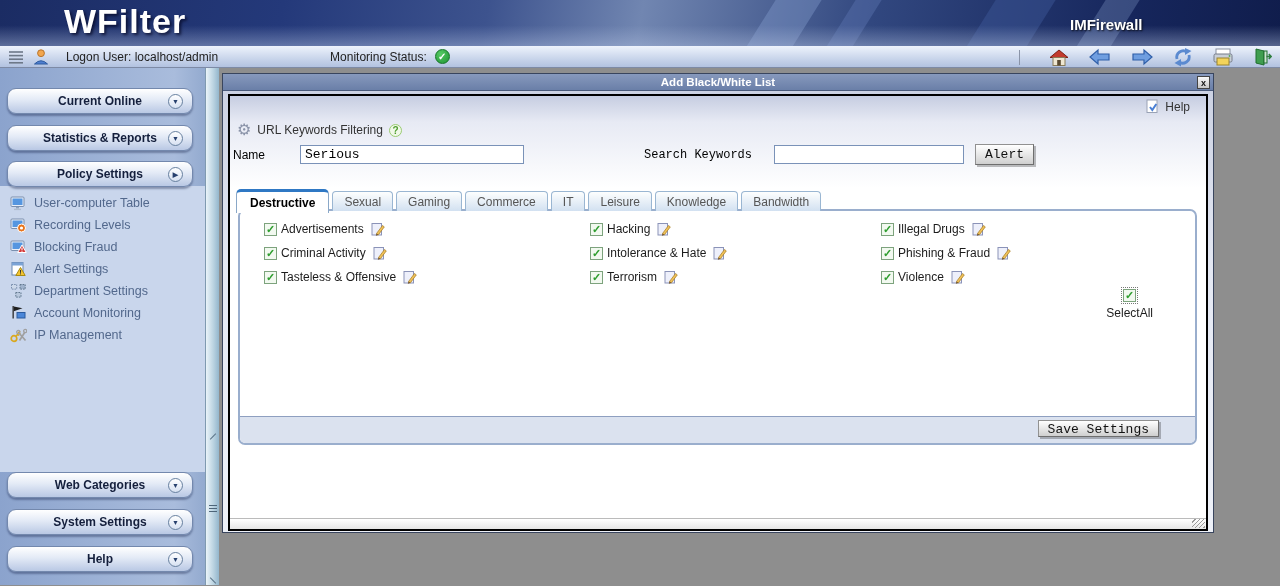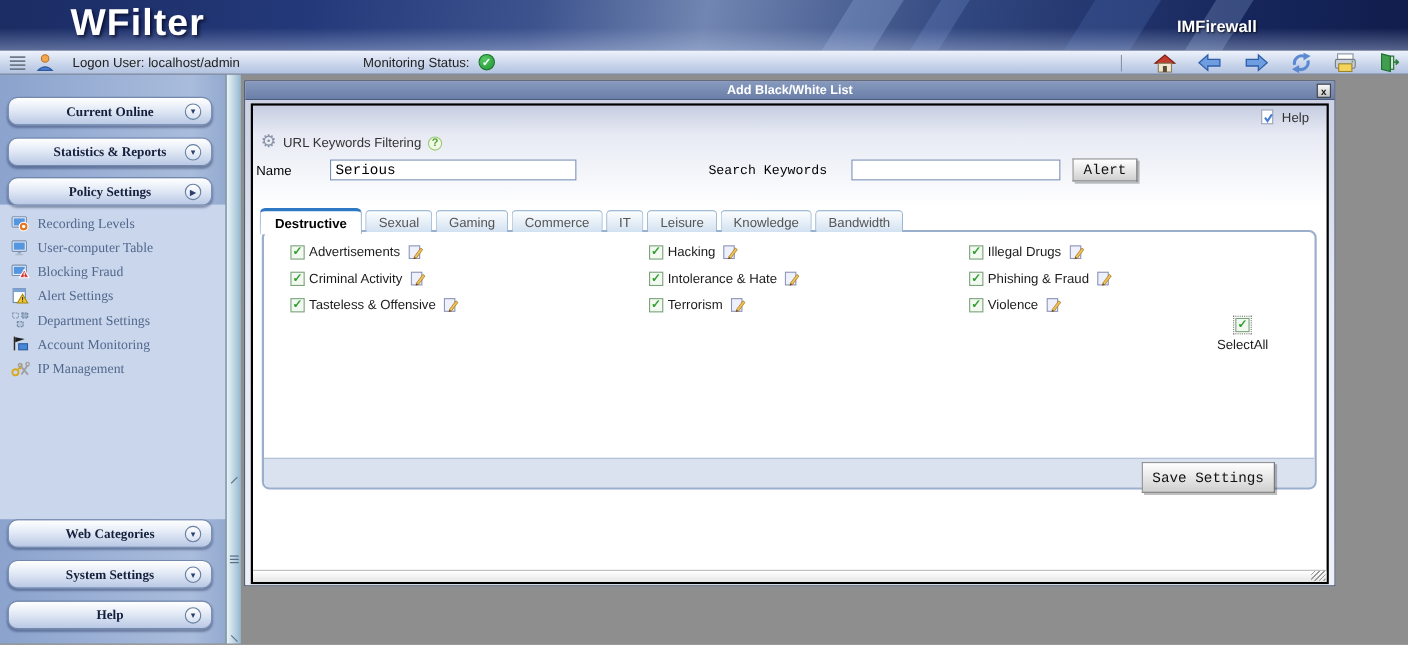--- a/index.html
+++ b/index.html
@@ -33,21 +33,21 @@
     display:inline-flex; align-items:center; justify-content:center; }
   .status-ok::after { content:"✓"; color:#fff; font-weight:bold; font-size:10px; }
   .tb-right { position:absolute; right:8px; top:0; height:22px; display:flex; align-items:center; gap:18px; }
   .tb-divider { width:1px; height:15px; background:#8a94a8; margin-right:10px; }
 
   
   .content { position:relative; height:517px; }
 
   
   .sidebar { position:absolute; left:0; top:0; width:205px; height:517px;
-    background:linear-gradient(90deg,#8ba3cd,#a9bcdc 85%,#93aacf);font-family:Liberation Serif, serif; }
+    background:linear-gradient(90deg,#8ba3cd,#a9bcdc 85%,#93aacf); }
   .menu-bg { position:absolute; left:0; top:118px; width:205px; height:286px; background:#c9d6ec; }
   .sb-btn { position:absolute; left:7px; width:186px; height:26px; border-radius:9px;
     background:linear-gradient(180deg,#ffffff,#e3eaf6 45%,#b9c8e4); border:1px solid #7388ad;
     box-shadow:0 2px 2px rgba(10,20,60,.35); display:flex; align-items:center; justify-content:center;
     font-size:12px; font-weight:bold; color:#141f3c; cursor:pointer; }
   .sb-chevron { position:absolute; right:9px; top:5px; width:15px; height:15px; border-radius:50%;
     background:linear-gradient(180deg,#ffffff,#d7e1f2); border:1px solid #67809f;
     display:flex; align-items:center; justify-content:center; font-size:7px; color:#27406e; }
   .policy-list { position:absolute; left:10px; top:124px; right:2px; list-style:none; }
   .policy-list li { height:22px; display:flex; align-items:center; gap:7px; font-size:12.5px;
@@ -121,21 +121,21 @@
   .cat-item { height:24px; display:flex; align-items:center; gap:4px; font-size:12px; color:#1c1c1c; }
   .cb { width:13px; height:13px; border:1px solid #7da37d; background:#f2f9f0; display:inline-flex;
     align-items:center; justify-content:center; cursor:pointer; flex:0 0 13px; }
   .cb::after { content:"✓"; color:#2f9e2f; font-size:11px; font-weight:bold; line-height:1; }
   .edit-ic { display:inline-flex; margin-left:3px; cursor:pointer; }
   .selectall { position:absolute; right:42px; top:78px; display:flex; align-items:center; gap:4px;
     font-size:12px; color:#1c1c1c;flex-direction:column; }
   .selectall .cb { outline:1px dotted #777; outline-offset:1px; }
   .panel-footer { position:absolute; left:0; right:0; bottom:0; height:27px; background:#dbe2ef;
     border-top:1px solid #8e9fc0; border-radius:0 0 5px 5px; }
-  .btn-save { position:absolute; right:36px; top:3px; height:28px; }
+  .btn-save { position:absolute; right:36px; top:3px; height:17px; }
 
   .resize-strip { position:absolute; left:0; right:0; bottom:0; height:11px;
     background:linear-gradient(180deg,#ffffff,#e6e6e6); border-top:1px solid #bbb; }
   .grip { position:absolute; right:1px; bottom:1px; width:13px; height:9px;
     background:repeating-linear-gradient(135deg, transparent 0 2px, #9a9a9a 2px 3px); cursor:nwse-resize; }
 </style>
 </head>
 <body>
 
 <header class="banner">
@@ -236,33 +236,33 @@
       <span class="sb-chevron">
           <span>▶</span>
         </span>
     </div>
 
     <ul class="policy-list">
       <li>
         <svg class="pi-icon" viewBox="0 0 17 16">
           <rect x="1" y="2" width="13" height="9.5" rx="1" fill="#e8eef8" stroke="#7a8fae"></rect>
           <rect x="2.5" y="3.5" width="10" height="6.5" fill="#5596e0"></rect>
+          <rect x="6" y="12" width="3" height="1.5" fill="#8fa3bd"></rect>
+            <rect x="4" y="13.7" width="7" height="1.4" fill="#aebccf"></rect>
+          </svg>
+        <span>User-computer Table</span>
+      </li>
+      <li>
+        <svg class="pi-icon" viewBox="0 0 17 16">
+          <rect x="1" y="2" width="13" height="9.5" rx="1" fill="#e8eef8" stroke="#7a8fae"></rect>
+          <rect x="2.5" y="3.5" width="10" height="6.5" fill="#5596e0"></rect>
           <circle cx="11.5" cy="11" r="4" fill="#e8731a" stroke="#fff"></circle>
             <circle cx="11.5" cy="11" r="1.6" fill="#fff"></circle>
           </svg>
         <span>Recording Levels</span>
-      </li>
-      <li>
-        <svg class="pi-icon" viewBox="0 0 17 16">
-          <rect x="1" y="2" width="13" height="9.5" rx="1" fill="#e8eef8" stroke="#7a8fae"></rect>
-          <rect x="2.5" y="3.5" width="10" height="6.5" fill="#5596e0"></rect>
-          <rect x="6" y="12" width="3" height="1.5" fill="#8fa3bd"></rect>
-            <rect x="4" y="13.7" width="7" height="1.4" fill="#aebccf"></rect>
-          </svg>
-        <span>User-computer Table</span>
       </li>
       <li>
         <svg class="pi-icon" viewBox="0 0 17 16">
           <rect x="1" y="2" width="13" height="9.5" rx="1" fill="#e8eef8" stroke="#7a8fae"></rect>
           <rect x="2.5" y="3.5" width="10" height="6.5" fill="#5596e0"></rect>
           <path d="M12 6 L16.3 13.5 L7.7 13.5 Z" fill="#d43a3a" stroke="#fff"></path>
           <rect x="11.5" y="8.6" width="1" height="2.6" fill="#fff"></rect>
             <rect x="11.5" y="11.8" width="1" height="1" fill="#fff"></rect>
           </svg>
         <span>Blocking Fraud</span>

